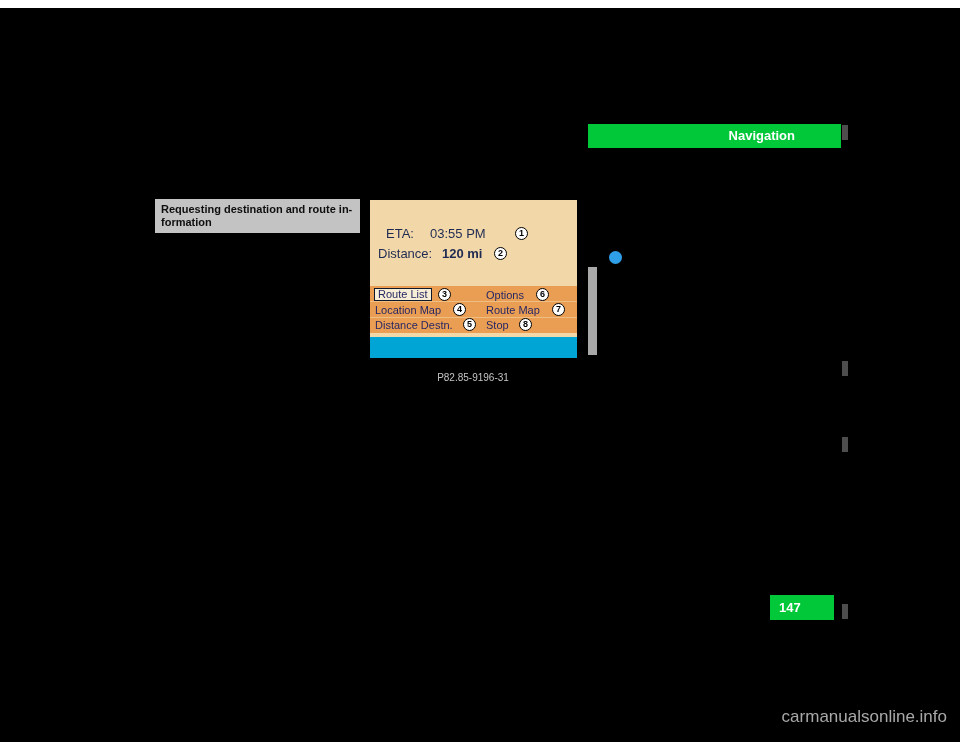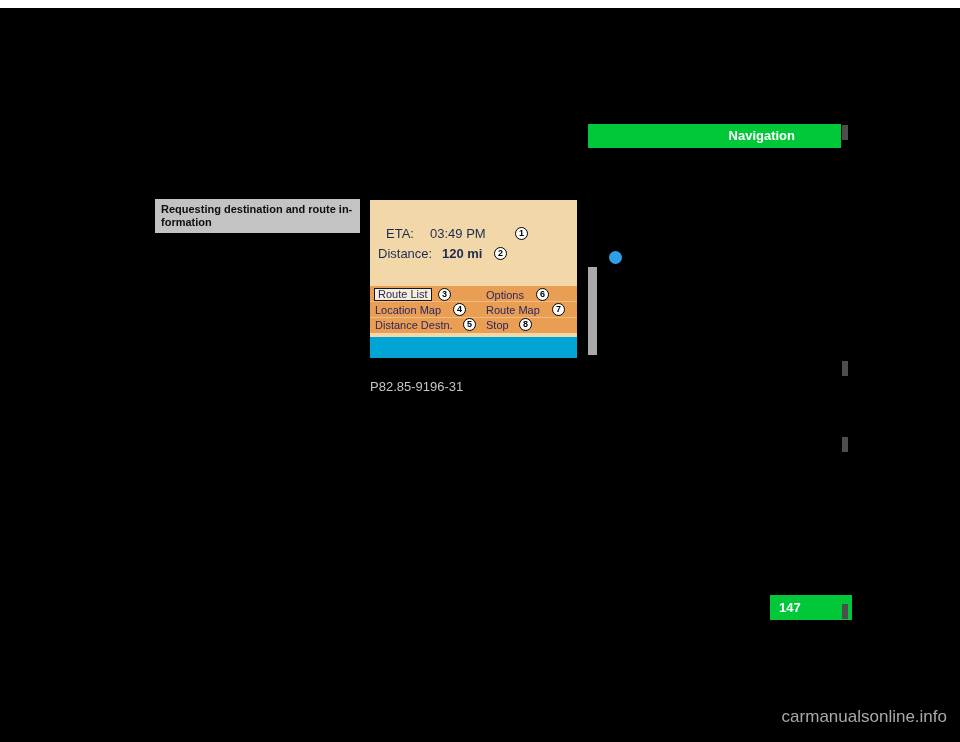--- a/index.html
+++ b/index.html
@@ -36,27 +36,27 @@
   .selected-item {
     background:#f7eed8; border:1px solid #0f172a; padding:0 3px;
     line-height:11px; height:13px; display:inline-block;
   }
   .callout {
     position:absolute; width:13px; height:13px; background:#ffffff;
     border:1px solid #000000; border-radius:50%; font-size:9px; font-weight:bold;
     line-height:11px; text-align:center; color:#000000;
   }
   .status-bar { position:absolute; left:0; top:137px; width:100%; height:21px; background:#00a5d5; }
-  .figure-caption { text-align:left; font-size:13px; color:#c4c4c4; margin-top:21px; padding-right:1px; }
+  .figure-caption { text-align:center; font-size:10px; color:#c4c4c4; margin-top:14px; padding-right:1px; }
 
   .margin-bar { position:absolute; left:588px; top:267px; width:9px; height:88px; background:#a9a9a9; }
   .bullet-dot { position:absolute; left:609px; top:251px; width:13px; height:13px; border-radius:50%; background:#2f9fe8; }
 
   .page-number {
-    position:absolute; left:770px; top:595px; width:82px; height:25px;
+    position:absolute; left:770px; top:595px; width:64px; height:25px;
     background:#00c838; color:#ffffff; font-size:13px; font-weight:bold;
     line-height:25px; padding-left:9px;
   }
   .edge-mark { position:absolute; left:842px; width:6px; height:15px; background:#4d4d4d; }
   .watermark { position:absolute; right:13px; top:707px; font-size:17px; color:#a8a8a8; }
 </style>
 </head>
 <body>
 
 <div id="page">
@@ -66,21 +66,21 @@
 
   <div class="note-box">
     <span class="note-line">Requesting destination and route in-</span>
     <span class="note-line">formation</span>
   </div>
 
   <div class="figure">
     <div class="screen">
 
       <span class="scr" style="left:8px;top:26px;margin-left:8px;">ETA:</span>
-      <span class="scr" style="left:60px;top:26px;">03:49 PM</span>
+      <span class="scr" style="left:60px;top:26px;">03:55 PM</span>
       <span class="callout" style="left:145px;top:27px;">1</span>
 
       <span class="scr" style="left:8px;top:46px;">Distance:</span>
       <span class="scr" style="left:72px;top:46px;font-weight:bold;">120 mi</span>
       <span class="callout" style="left:124px;top:47px;">2</span>
 
       <div class="menu">
         <div class="menu-sep" style="top:15px;"></div>
         <div class="menu-sep" style="top:31px;"></div>
       </div>

